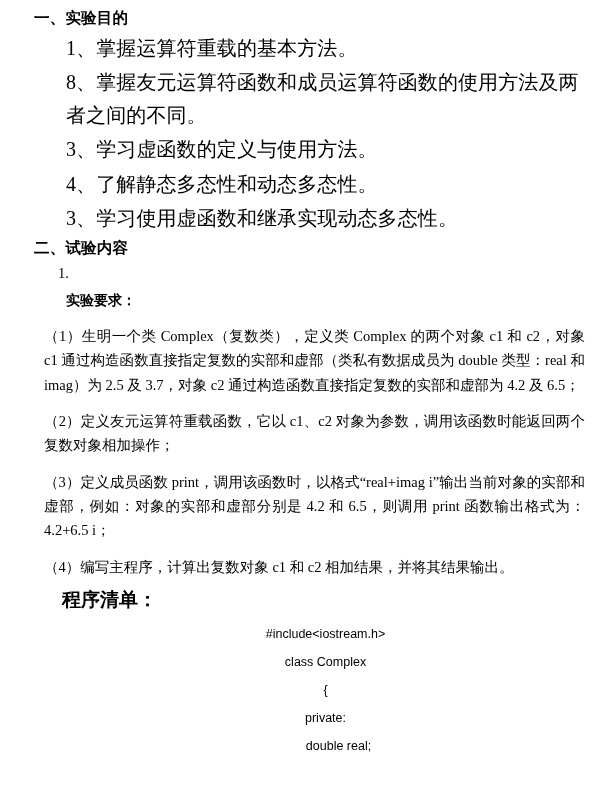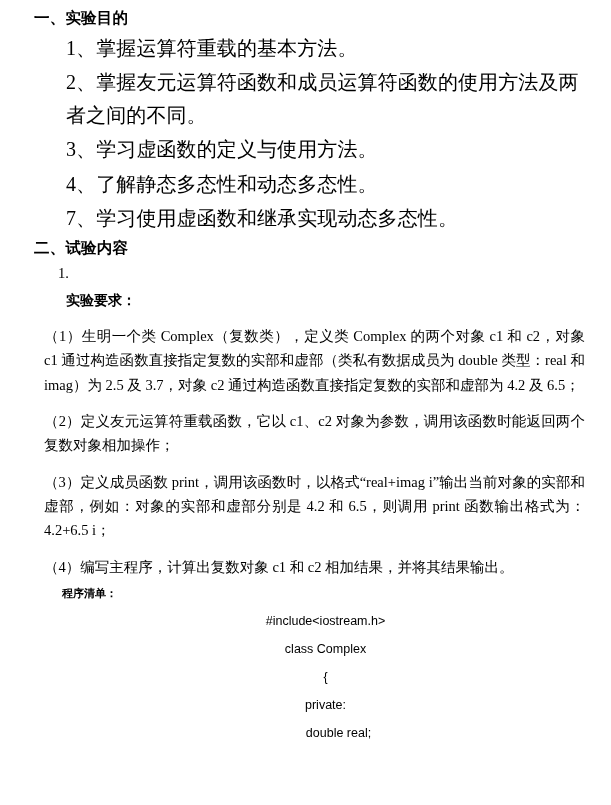--- a/index.html
+++ b/index.html
@@ -56,21 +56,21 @@
     text-align: justify;
   }
   .para-block {
     font-size: 14.5px;
     line-height: 1.68;
     margin: 12px 0 1px 22px;
     text-align: justify;
   }
   .code-head {
     font-weight: bold;
-    font-size: 11px;
+    font-size: 19px;
     line-height: 1.6;
     margin: 6px 0 4px 40px;
   }
   .code-line {
     font-family: "Liberation Sans", sans-serif;
     font-size: 12.5px;
     line-height: 2.25;
     margin: 0 0 0 44px;
     white-space: pre;
     text-align: center;
@@ -81,24 +81,24 @@
 </style>
 </head>
 <body>
 
 <div class="page">
   <div class="content">
 
     <div class="h-section">一、实验目的</div>
 
     <div class="list-item">1、掌握运算符重载的基本方法。</div>
-    <div class="list-item">2、掌握友元运算符函数和成员运算符函数的使用方法及两者之间的不同。</div>
+    <div class="list-item">8、掌握友元运算符函数和成员运算符函数的使用方法及两者之间的不同。</div>
     <div class="list-item">3、学习虚函数的定义与使用方法。</div>
     <div class="list-item">4、了解静态多态性和动态多态性。</div>
-    <div class="list-item">7、学习使用虚函数和继承实现动态多态性。</div>
+    <div class="list-item">3、学习使用虚函数和继承实现动态多态性。</div>
 
     <div class="h-section">二、试验内容</div>
 
     <div class="numbered">1.</div>
 
     <div class="sub-head">实验要求：</div>
 
 
     <div class="para-block">（1）生明一个类 Complex（复数类），定义类 Complex 的两个对象 c1 和 c2，对象 c1 通过构造函数直接指定复数的实部和虚部（类私有数据成员为 double 类型：real 和 imag）为 2.5 及 3.7，对象 c2 通过构造函数直接指定复数的实部和虚部为 4.2 及 6.5；</div>
     <div class="para-block">（2）定义友元运算符重载函数，它以 c1、c2 对象为参数，调用该函数时能返回两个复数对象相加操作；</div>

